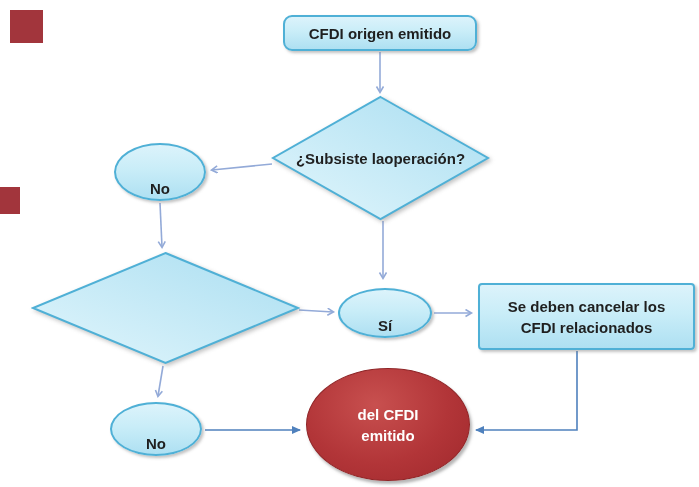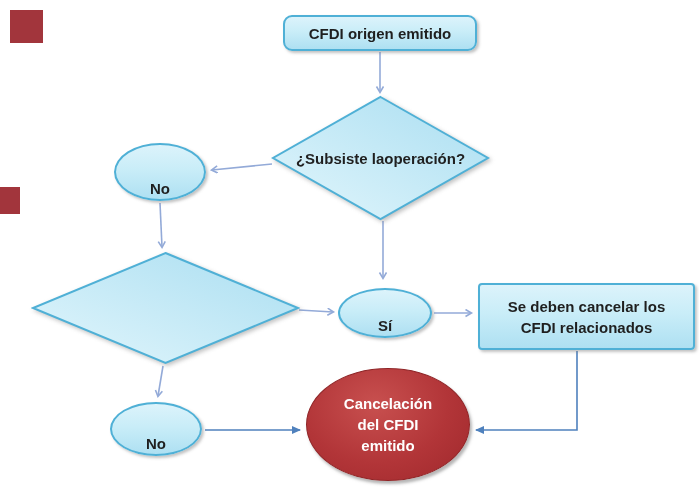--- a/index.html
+++ b/index.html
@@ -116,18 +116,17 @@
   <div class="flow-box" style="left:478px;top:283px;width:217px;height:67px;border-radius:4px;">
     <div class="node-text">Se deben cancelar los</div>
     <div class="node-text">CFDI relacionados</div>
   </div>
 
   <div class="flow-oval" style="left:110px;top:402px;width:92px;height:54px;">
     <div class="node-text">No</div>
   </div>
 
   <div class="flow-terminal" style="left:306px;top:368px;width:164px;height:113px;">
-    <div class="node-text">Cancelación</div>
     <div class="node-text">del CFDI</div>
     <div class="node-text">emitido</div>
   </div>
 
 </div>
 
 </body></html>

